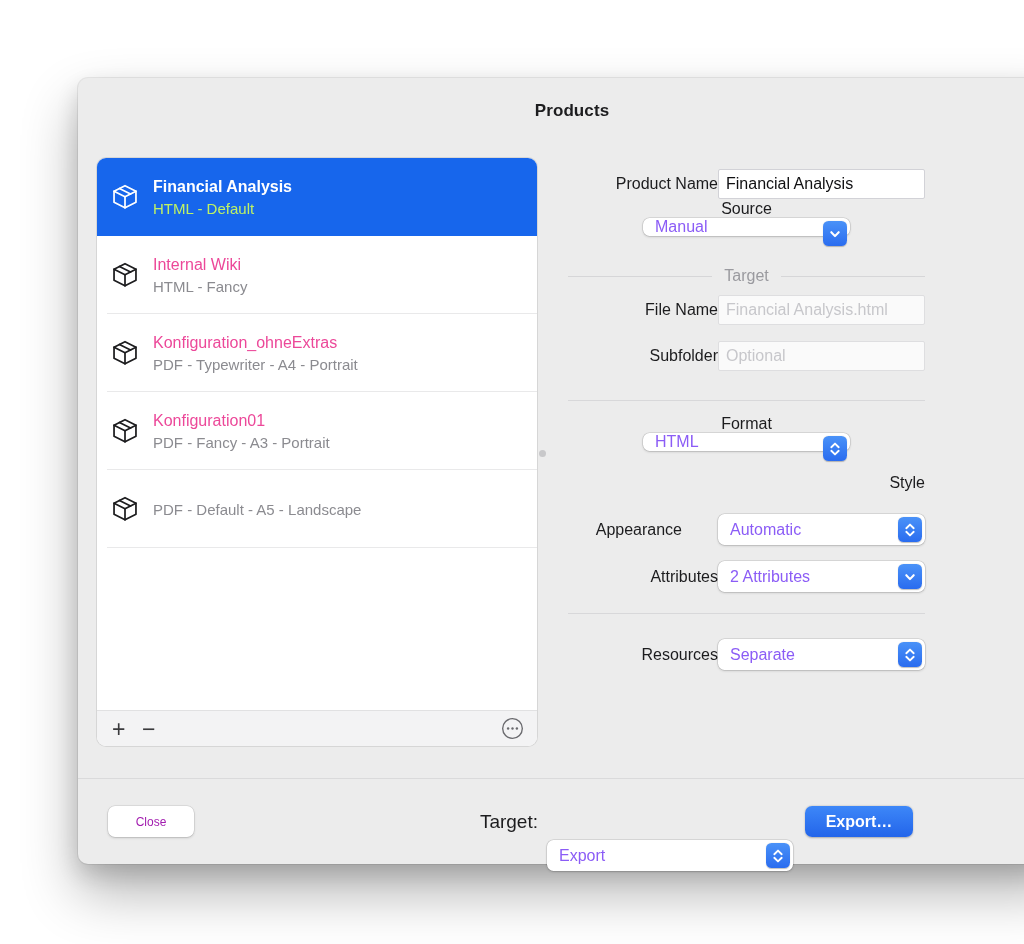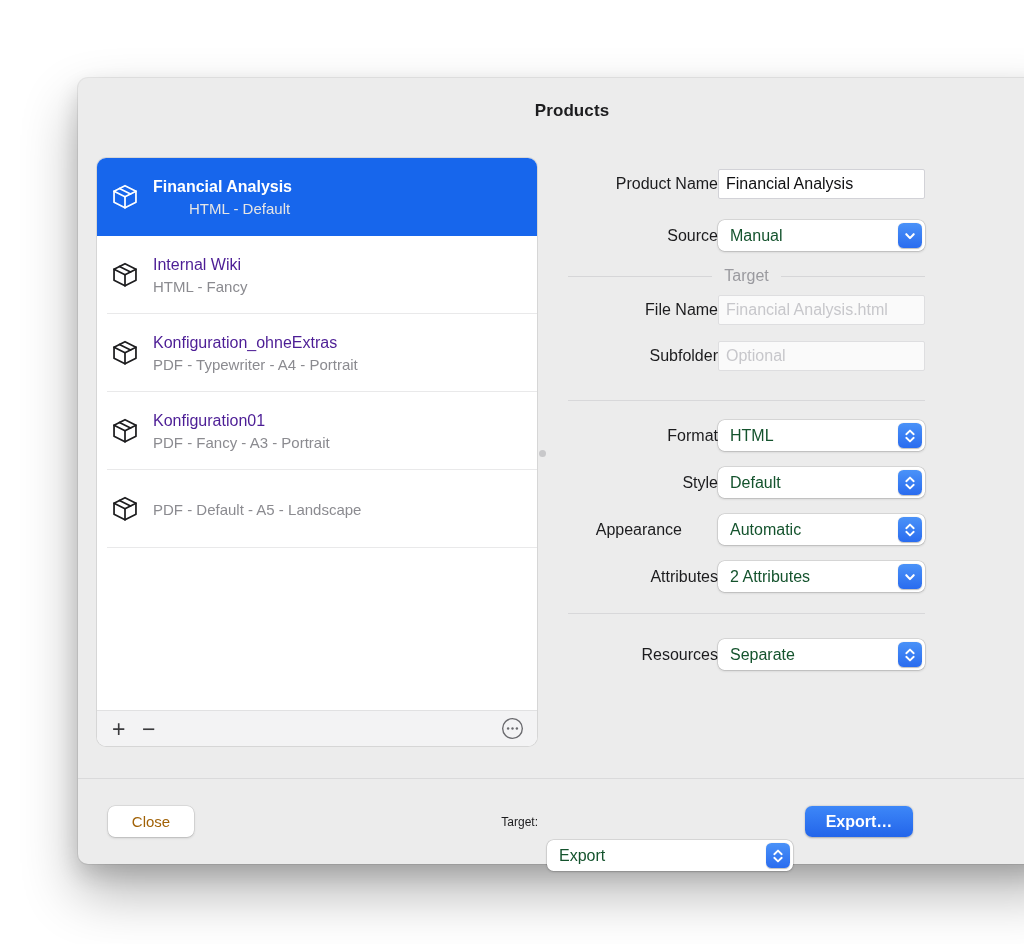--- a/index.html
+++ b/index.html
@@ -23,25 +23,25 @@
     box-shadow: 0 0 0 1px rgba(0,0,0,0.09);
     display:flex; flex-direction:column;
   }
   .rows { flex:1; }
   .row { height:78px; display:flex; align-items:center; padding:0 12px 0 13px; position:relative; cursor:default; }
   .row:not(.selected)::after {
     content:""; position:absolute; left:10px; right:0; bottom:0; height:1px; background:#e9e9ea;
   }
   .box-icon { width:30px; height:30px; margin-right:13px; flex:none; color:#1c1c1e; }
   .row-text { display:flex; flex-direction:column; gap:2px; min-width:0; }
-  .row-title { font-size:16px; line-height:21px; font-weight:500; color:#4c1d95; white-space:nowrap; }
+  .row-title { font-size:16px; line-height:21px; font-weight:500; color:#ec4899; white-space:nowrap; }
   .row-sub   { font-size:15px; line-height:19px; color:#8b8b90; white-space:nowrap; }
   .row.selected { background:#1766ec; }
   .row.selected .row-title { color:#ffffff; font-weight:600; }
-  .row.selected .row-sub   { color:#e5e5e5;margin-left:36px; }
+  .row.selected .row-sub   { color:#bef264; }
   .row.selected .box-icon  { color:#ffffff; }
 
   .panel-footer {
     height:36px; background:#f3f3f4; border-top:1px solid #e1e1e2;
     display:flex; align-items:center; padding:0 13px 0 15px; flex:none;
   }
   .pm-btn { font-size:23px; font-weight:300; color:#3a3a3c; width:30px; text-align:left; line-height:30px; cursor:default; }
   .more-btn { margin-left:auto; width:24px; height:24px; display:flex; align-items:center; justify-content:center; }
 
   .scroll-dot { position:absolute; left:461px; top:372px; width:7px; height:7px; border-radius:50%; background:#c8c8ca; }
@@ -59,21 +59,21 @@
     font-family:"Liberation Sans", sans-serif; font-size:16px; color:#101012; padding:0 7px; outline:none;
   }
   .text-input.disabled { background:#fafafa; border-color:#dedee0; }
   .text-input::placeholder { color:#c7c7cb; opacity:1; }
 
   .popup {
     position:relative; width:207px; height:31px; background:#ffffff; border-radius:6.5px;
     box-shadow: 0 0 0 0.5px rgba(0,0,0,0.16), 0 1px 2.5px rgba(0,0,0,0.16);
     display:flex; align-items:center; padding-left:12px; cursor:default;
   }
-  .popup-value { font-size:16px; color:#14532d; white-space:nowrap; }
+  .popup-value { font-size:16px; color:#8b5cf6; white-space:nowrap; }
   .popup-btn {
     position:absolute; right:3px; top:3px; width:24px; height:25px; border-radius:5.5px;
     background:linear-gradient(180deg,#4a92f8 0%, #2a6cef 100%);
     display:flex; align-items:center; justify-content:center;
     box-shadow: 0 0.5px 1px rgba(0,0,0,0.25);
   }
 
   .tdivider {
     position:absolute; left:490px; width:357px; top:181px; height:18px;
     display:flex; align-items:center; gap:12px;margin-top:8px;
@@ -81,25 +81,25 @@
   .tdivider .line { flex:1; height:1px; background:#d6d6d8; }
   .sep { position:absolute; left:490px; width:357px; height:1px; background:#d8d8da; }
   .sep-1 { top:322px; }
   .sep-2 { top:535px; }
 
   
   .footer-sep { position:absolute; left:0; right:0; top:700px; height:1px; background:#dadadb; }
   .close-btn {
     position:absolute; left:30px; top:728px; width:86px; height:31px; background:#ffffff; border-radius:7px;
     box-shadow: 0 0 0 0.5px rgba(0,0,0,0.13), 0 1px 2.5px rgba(0,0,0,0.18);
-    font-size:15px; color:#a16207; display:flex; align-items:center; justify-content:center; cursor:default;
+    font-size:12px; color:#a21caf; display:flex; align-items:center; justify-content:center; cursor:default;
   }
   .target-label {
     position:absolute; left:360px; width:100px; top:728px; height:31px;
-    display:flex; align-items:center; justify-content:flex-end; font-size:12px; color:#1c1c1e;
+    display:flex; align-items:center; justify-content:flex-end; font-size:19px; color:#1c1c1e;
   }
   .export-popup { position:absolute; left:469px; top:728px; width:246px;margin-top:34px; }
   .export-btn {
     position:absolute; left:727px; top:728px; width:108px; height:31px; border-radius:7px;
     background:linear-gradient(180deg,#3d87f8 0%, #2365ea 100%);
     color:#ffffff; font-size:16px; font-weight:600;
     display:flex; align-items:center; justify-content:center;
     box-shadow: 0 0.5px 2px rgba(0,0,0,0.28); cursor:default;
   }
 </style>
@@ -203,21 +203,21 @@
     </div>
   </div>
 
   <span class="scroll-dot"></span>
 
   <div class="frow" style="top:90px;">
     <span class="flabel">Product Name</span>
     <input class="text-input" type="text" value="Financial Analysis" style="">
   </div>
 
-  <div class="frow" style="top:142px;">
+  <div class="frow" style="top:127px;flex-direction:column;">
     <span class="flabel">Source</span>
     <div class="popup">
       <span class="popup-value">Manual</span>
       <span class="popup-btn">
         <svg width="14" height="14" viewBox="0 0 14 14" fill="none" stroke="#ffffff" stroke-width="2.1" stroke-linecap="round" stroke-linejoin="round">
           <polyline points="3.3,5.2 7,9.1 10.7,5.2"></polyline>
         </svg>
       </span>
     </div>
   </div>
@@ -233,44 +233,35 @@
     <input class="text-input disabled" type="text" disabled="" placeholder="Financial Analysis.html" style="">
   </div>
 
   <div class="frow" style="top:262px;">
     <span class="flabel">Subfolder</span>
     <input class="text-input disabled" type="text" disabled="" placeholder="Optional" style="">
   </div>
 
   <div class="sep sep-1"></div>
 
-  <div class="frow" style="top:342px;">
+  <div class="frow" style="top:342px;flex-direction:column;">
     <span class="flabel">Format</span>
     <div class="popup">
       <span class="popup-value">HTML</span>
       <span class="popup-btn">
         <svg width="14" height="16" viewBox="0 0 14 16" fill="none" stroke="#ffffff" stroke-width="1.9" stroke-linecap="round" stroke-linejoin="round">
           <polyline points="3.3,6.2 7,2.6 10.7,6.2"></polyline>
             <polyline points="3.3,9.8 7,13.4 10.7,9.8"></polyline>
         </svg>
       </span>
     </div>
   </div>
 
   <div class="frow" style="top:389px;">
     <span class="flabel">Style</span>
-    <div class="popup">
-      <span class="popup-value">Default</span>
-      <span class="popup-btn">
-        <svg width="14" height="16" viewBox="0 0 14 16" fill="none" stroke="#ffffff" stroke-width="1.9" stroke-linecap="round" stroke-linejoin="round">
-          <polyline points="3.3,6.2 7,2.6 10.7,6.2"></polyline>
-            <polyline points="3.3,9.8 7,13.4 10.7,9.8"></polyline>
-        </svg>
-      </span>
-    </div>
   </div>
 
   <div class="frow" style="top:436px;gap:36px;">
     <span class="flabel">Appearance</span>
     <div class="popup">
       <span class="popup-value">Automatic</span>
       <span class="popup-btn">
         <svg width="14" height="16" viewBox="0 0 14 16" fill="none" stroke="#ffffff" stroke-width="1.9" stroke-linecap="round" stroke-linejoin="round">
           <polyline points="3.3,6.2 7,2.6 10.7,6.2"></polyline>
             <polyline points="3.3,9.8 7,13.4 10.7,9.8"></polyline>

